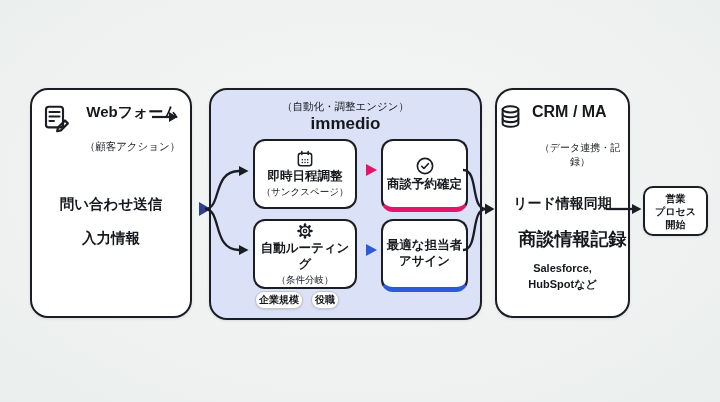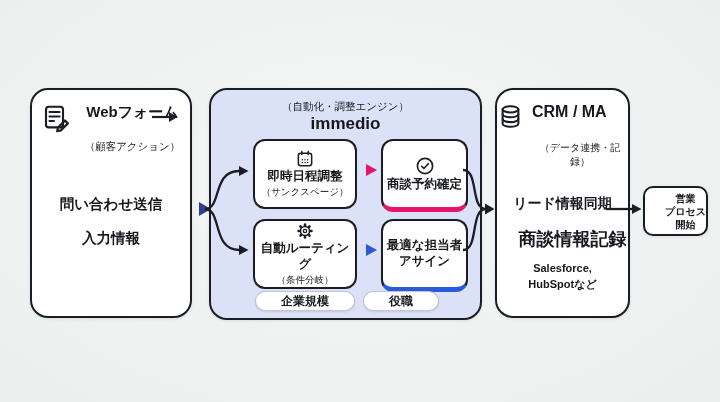--- a/index.html
+++ b/index.html
@@ -33,21 +33,21 @@
   .accent-blue{border-bottom:5px solid #2b5ada;}
   .hdr{display:flex;align-items:flex-start;justify-content:center;gap:13px;}
   .hdr .ttl{font-weight:bold;font-size:15px;line-height:1.15;}
   .hdr .sub{font-size:10.5px;color:#20232a;margin-top:20px;}
   .center-col{display:flex;flex-direction:column;align-items:center;text-align:center;}
   .bigline{font-weight:bold;font-size:14.5px;}
   .steplabel{font-weight:bold;font-size:12.5px;line-height:1.25;}
   .stepsub{font-size:9.5px;margin-top:1px;}
   .pill{
     background:#ffffff;border:1px solid rgba(26,29,36,.25);border-radius:999px;
-    font-size:12px;font-weight:bold;padding:3px 25px;line-height:1;
+    font-size:10px;font-weight:bold;padding:3px 3px;line-height:1;
     box-shadow:0 1px 2px rgba(30,35,60,.12);
   }
   svg.icon{display:block;}
   .overlay{position:absolute;left:0;top:0;pointer-events:none;z-index:5;}
 </style>
 </head>
 <body>
 
 <div class="canvas">
 
@@ -157,21 +157,21 @@
     <div class="center-col" style="position:absolute;left:0;right:0;top:105px;gap:14px;">
       <span class="bigline" style="font-size:14px;">リード情報同期</span>
       <span class="bigline" style="font-size:18px;margin-left:20px;">商談情報記録</span>
     </div>
     <div class="center-col" style="position:absolute;left:0;right:0;top:172px;gap:3px;">
       <span style="font-size:11px;font-weight:bold;">Salesforce,</span>
       <span style="font-size:11px;font-weight:bold;">HubSpotなど</span>
     </div>
   </div>
 
-  <div class="box" style="left:643px;top:186px;width:61px;height:46px;border-width:2.2px;border-radius:10px;display:flex;align-items:center;justify-content:flex-end;">
+  <div class="box" style="left:643px;top:186px;width:61px;height:46px;border-width:2.2px;border-radius:10px;display:flex;align-items:center;justify-content:center;">
     <div class="center-col" style="line-height:1.3;">
       <span style="font-size:10px;font-weight:bold;">営業</span>
       <span style="font-size:10px;font-weight:bold;">プロセス</span>
       <span style="font-size:10px;font-weight:bold;">開始</span>
     </div>
   </div>
 
   <svg class="overlay" width="720" height="402" viewBox="0 0 720 402">
     <defs>
       <linearGradient id="gradNavy" x1="0" y1="0" x2="1" y2="0">

